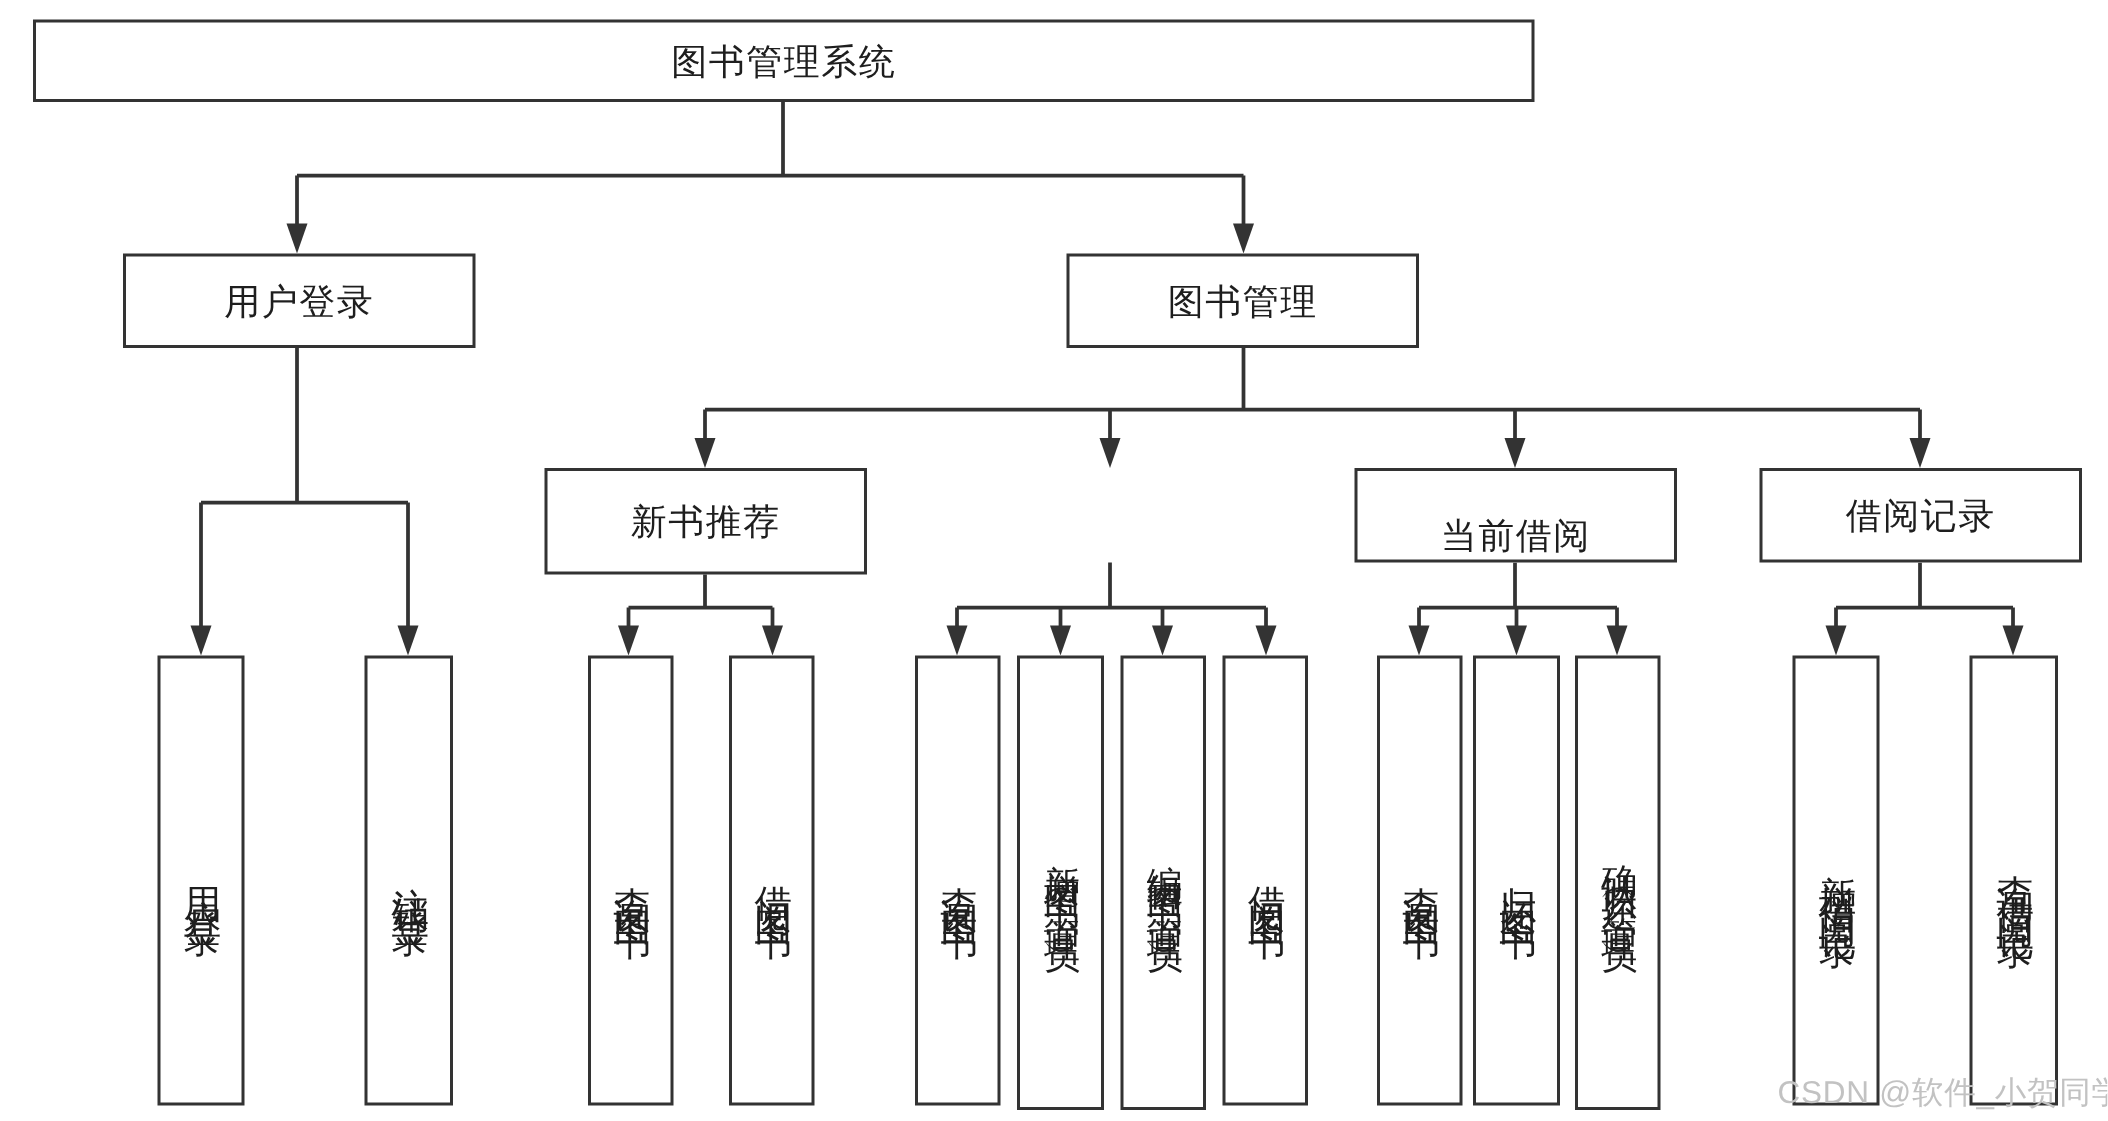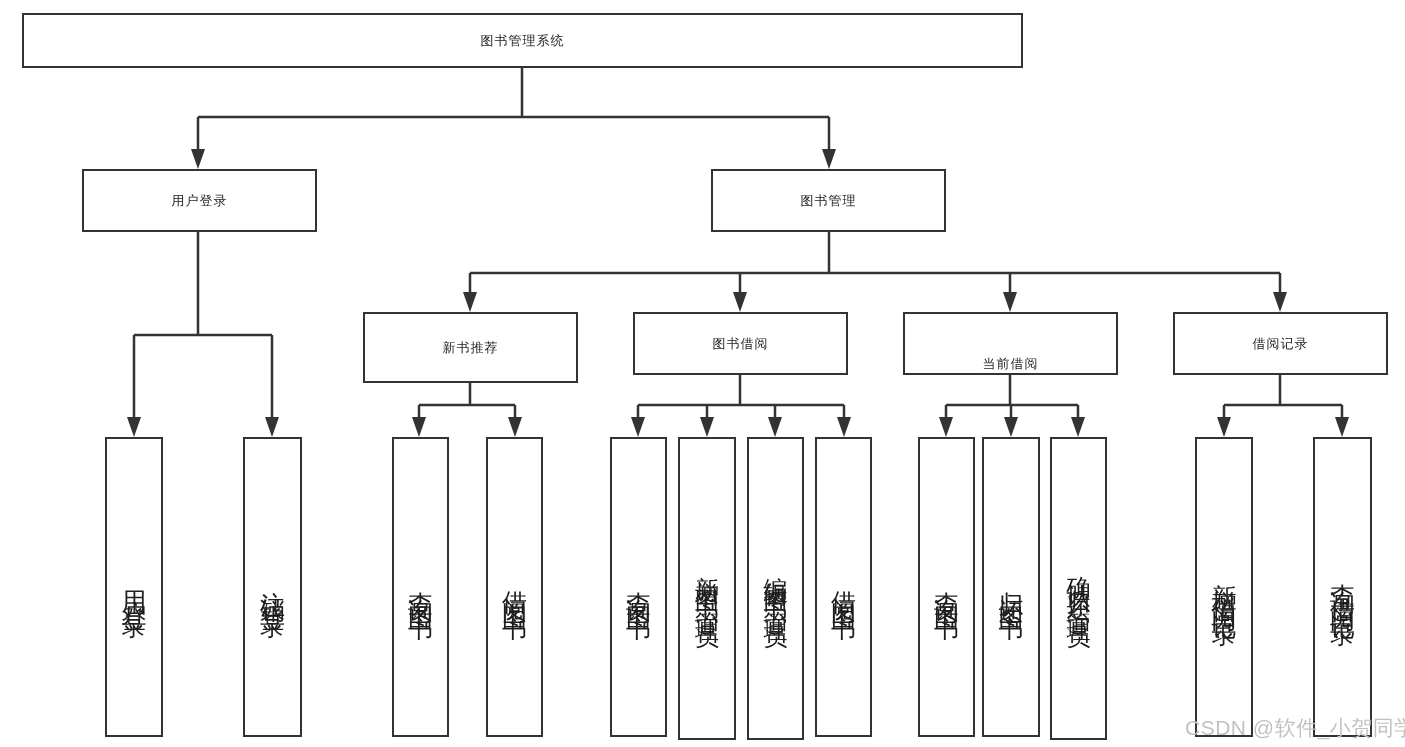--- a/index.html
+++ b/index.html
@@ -7,21 +7,21 @@
     position:relative;width:1405px;height:747px;background:#ffffff;
     font-family:"Liberation Sans","DejaVu Sans",sans-serif;color:#222222;overflow:hidden;
   }
   .connectors{position:absolute;left:0;top:0;width:1405px;height:747px;}
   .connectors path{stroke:#333333;stroke-width:2.5;fill:none;}
   .connectors polygon{fill:#333333;stroke:none;}
   .node{
     position:absolute;box-sizing:border-box;border:2px solid #333333;background:#ffffff;
     display:flex;align-items:center;justify-content:center;
   }
-  .node.h .label{font-size:13px;letter-spacing:1px;white-space:nowrap;color:#1e1e1e;}
+  .node.h .label{font-size:24px;letter-spacing:1px;white-space:nowrap;color:#1e1e1e;}
   .node.v .label{
     writing-mode:vertical-rl;text-orientation:mixed;
     font-size:25px;letter-spacing:8px;line-height:1;color:#1e1e1e;
   }
   .node.v.tight .label{font-size:24px;letter-spacing:7px;}
   .watermark{
     position:absolute;left:1185px;top:714px;font-size:21px;color:#c2c2c2;
     white-space:nowrap;letter-spacing:0.5px;
   }
 </style>
@@ -80,23 +80,20 @@
   <div class="node h" style="left:82px;top:169px;width:235px;height:63px;">
     <span class="label">用户登录</span>
   </div>
   <div class="node h" style="left:711px;top:169px;width:235px;height:63px;">
     <span class="label">图书管理</span>
   </div>
 
   <div class="node h" style="left:363px;top:312px;width:215px;height:71px;">
     <span class="label">新书推荐</span>
   </div>
-  <div class="node h" style="left:633px;top:312px;width:215px;height:63px;">
-    <span class="label">图书借阅</span>
-  </div>
   <div class="node h" style="left:903px;top:312px;width:215px;height:63px;align-items:flex-end;">
     <span class="label">当前借阅</span>
   </div>
   <div class="node h" style="left:1173px;top:312px;width:215px;height:63px;">
     <span class="label">借阅记录</span>
   </div>
 
   <div class="node v" style="left:105px;top:437px;width:58px;height:300px;">
     <span class="label">用户登录</span>
   </div>

